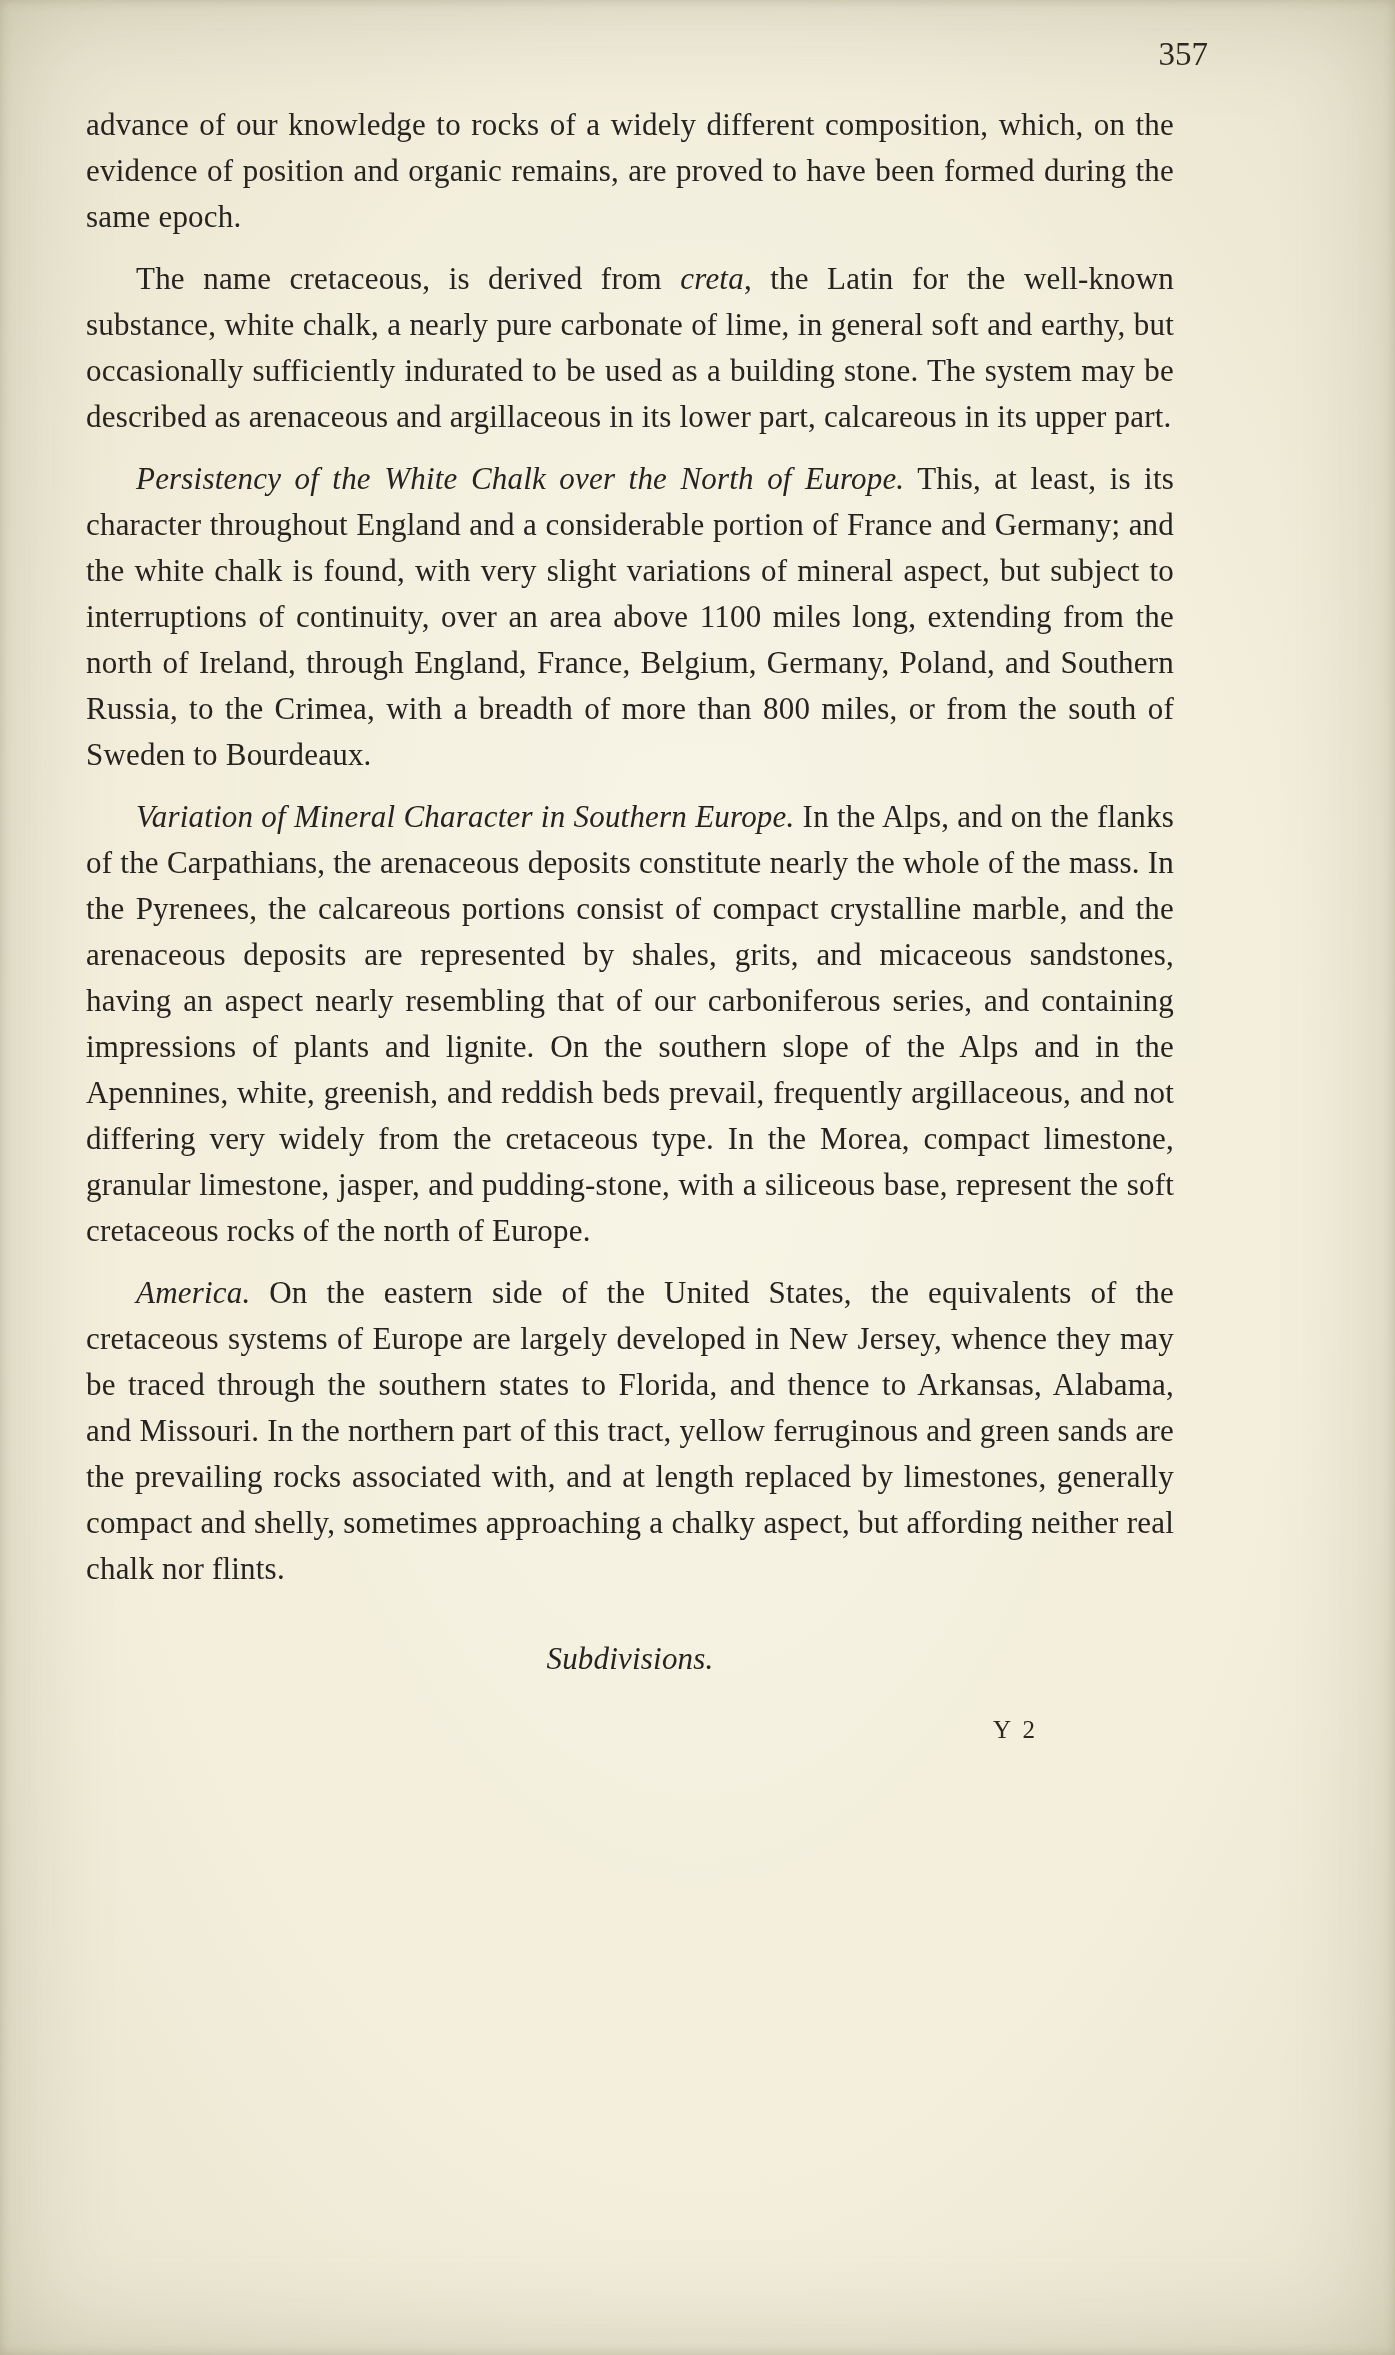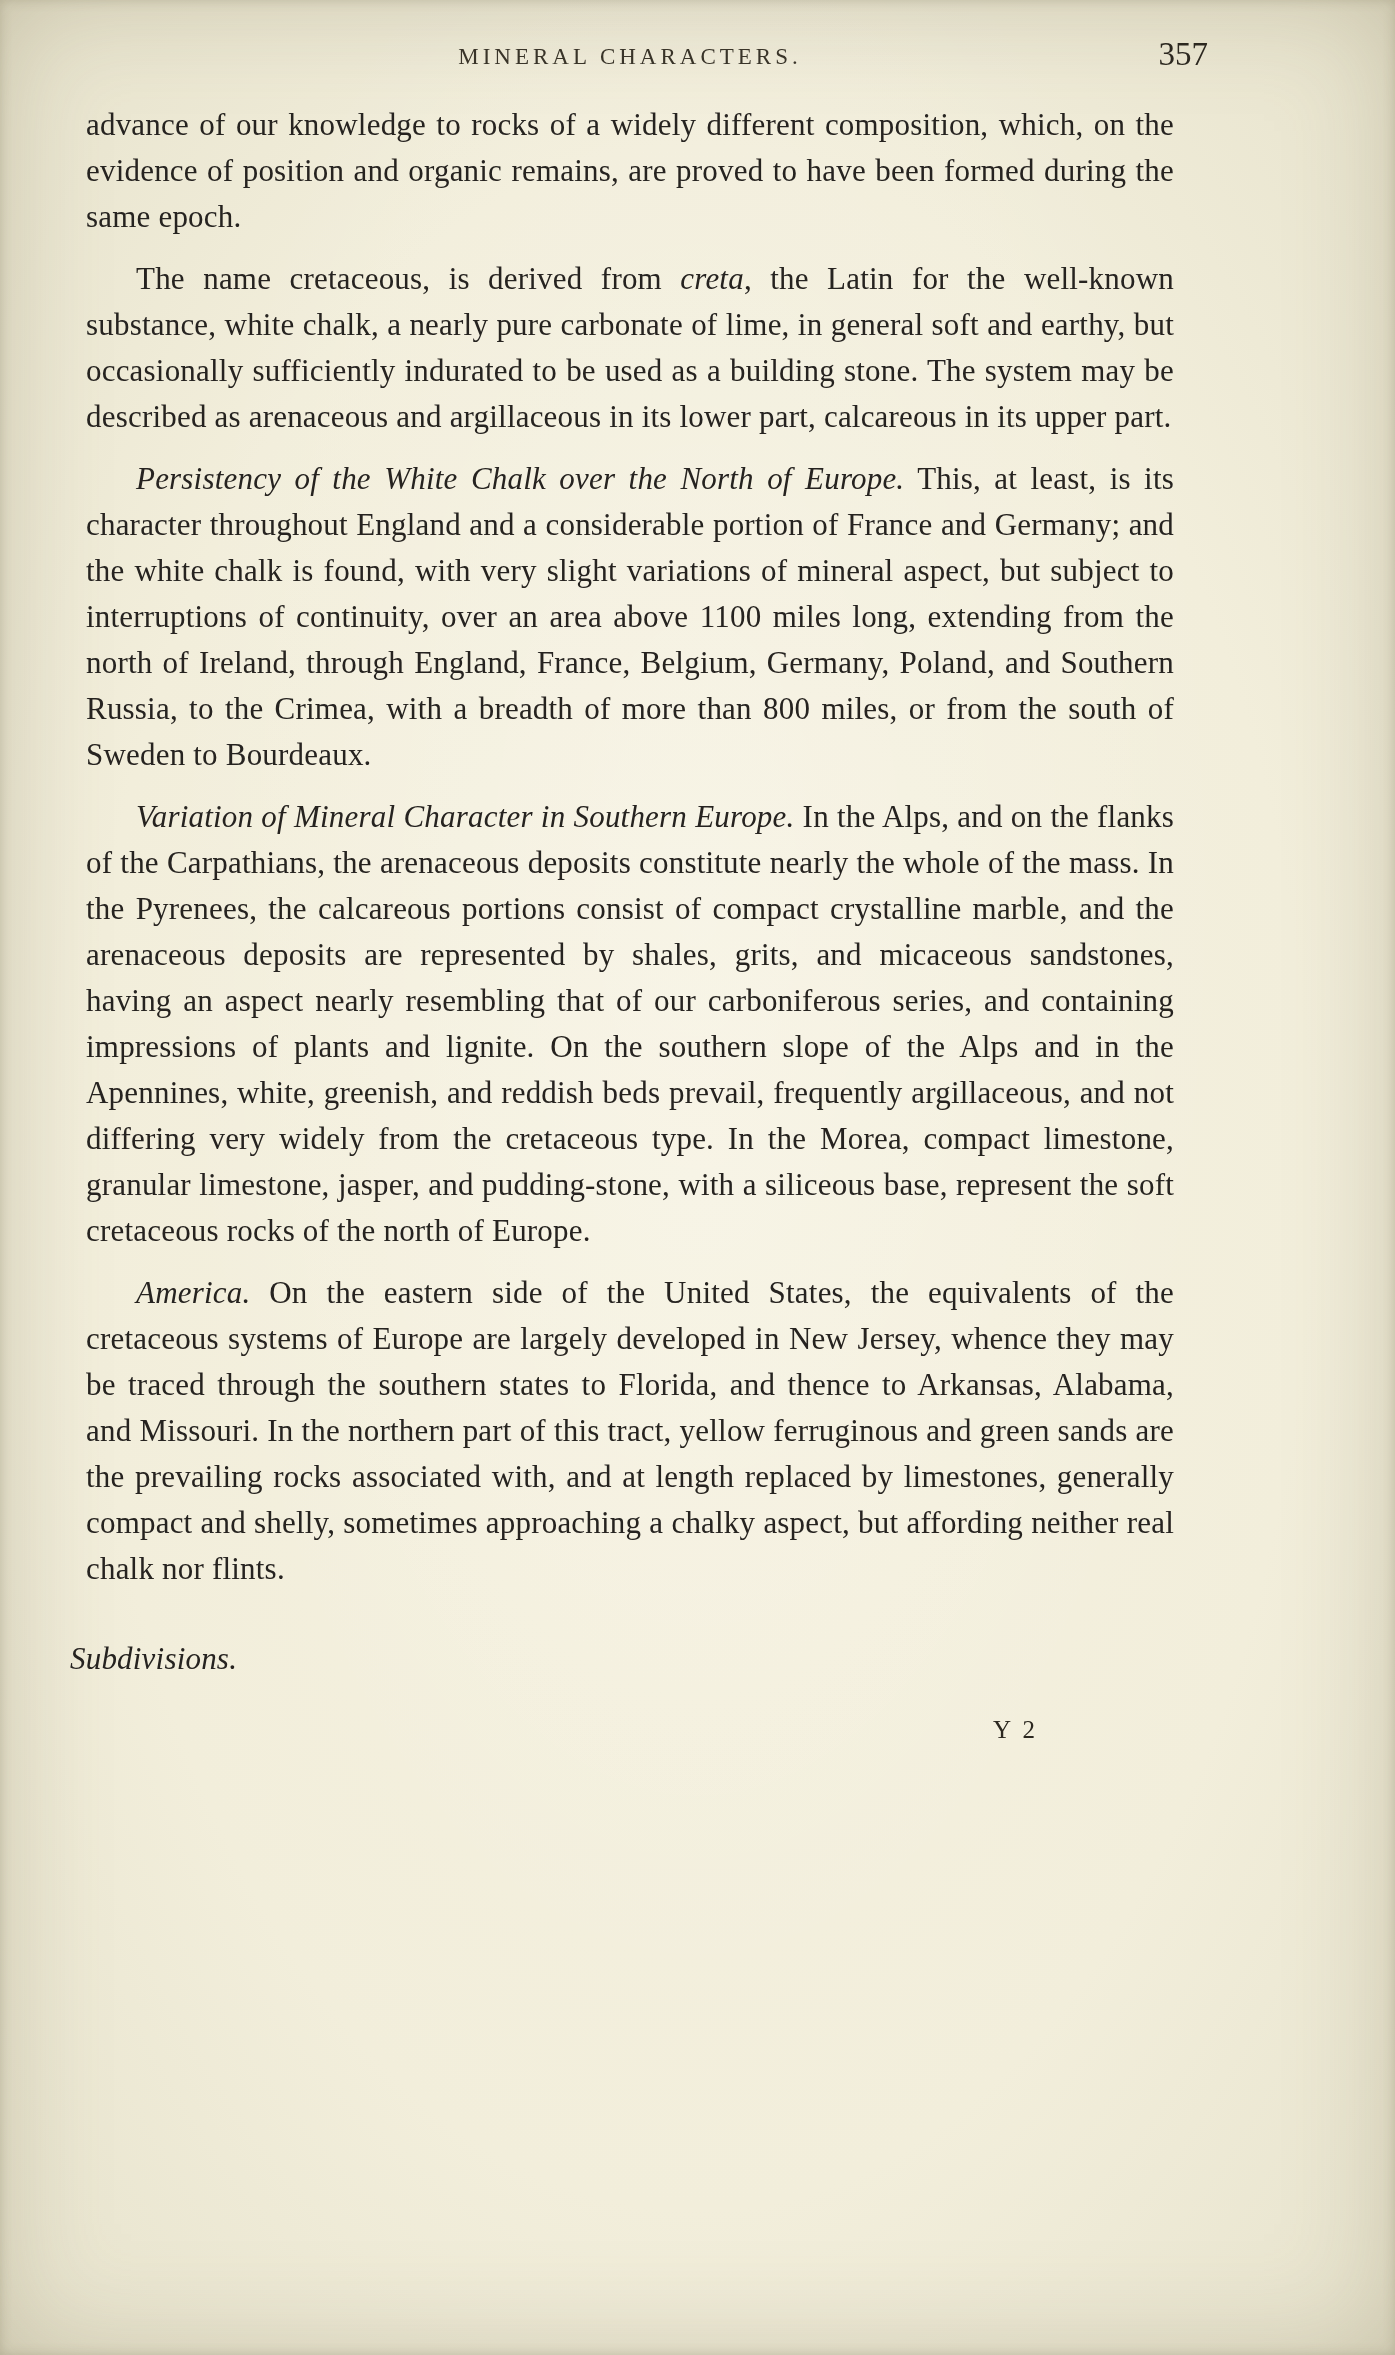--- a/index.html
+++ b/index.html
@@ -53,39 +53,38 @@
   .text-block p {
     margin: 16px;
   }
   .text-block p.indent {
     text-indent: 50px;
   }
   .text-block em {
     font-style: italic;
   }
   .section-heading {
-    text-align: left;
+    text-align: center;
     font-style: italic;
     margin: 44px 0 34px 0;
   }
   .signature-mark {
     margin-top: 8px;
     text-align: right;
     padding-right: 152px;
     font-size: 25px;
     letter-spacing: 3px;
     color: #2c2820;
   }
 </style>
 </head>
 <body>
 
 <div class="page">
   <div class="page-header">
-    <span class="running-title">MINERAL CHARACTERS.</span>
     <span class="page-number">357</span>
   </div>
 
   <div class="text-block">
       <p class="">advance of our knowledge to rocks of a widely different composition, which, on the evidence of position and organic remains, are proved to have been formed during the same epoch.</p>
       <p class="indent">The name cretaceous, is derived from <em>creta</em>, the Latin for the well-known substance, white chalk, a nearly pure carbonate of lime, in general soft and earthy, but occasionally sufficiently indurated to be used as a building stone. The system may be described as arenaceous and argillaceous in its lower part, calcareous in its upper part.</p>
       <p class="indent"><em>Persistency of the White Chalk over the North of Europe.</em> This, at least, is its character throughout England and a considerable portion of France and Germany; and the white chalk is found, with very slight variations of mineral aspect, but subject to interruptions of continuity, over an area above 1100 miles long, extending from the north of Ireland, through England, France, Belgium, Germany, Poland, and Southern Russia, to the Crimea, with a breadth of more than 800 miles, or from the south of Sweden to Bourdeaux.</p>
       <p class="indent"><em>Variation of Mineral Character in Southern Europe.</em> In the Alps, and on the flanks of the Carpathians, the arenaceous deposits constitute nearly the whole of the mass. In the Pyrenees, the calcareous portions consist of compact crystalline marble, and the arenaceous deposits are represented by shales, grits, and micaceous sandstones, having an aspect nearly resembling that of our carboniferous series, and containing impressions of plants and lignite. On the southern slope of the Alps and in the Apennines, white, greenish, and reddish beds prevail, frequently argillaceous, and not differing very widely from the cretaceous type. In the Morea, compact limestone, granular limestone, jasper, and pudding-stone, with a siliceous base, represent the soft cretaceous rocks of the north of Europe.</p>
       <p class="indent"><em>America.</em> On the eastern side of the United States, the equivalents of the cretaceous systems of Europe are largely developed in New Jersey, whence they may be traced through the southern states to Florida, and thence to Arkansas, Alabama, and Missouri. In the northern part of this tract, yellow ferruginous and green sands are the prevailing rocks associated with, and at length replaced by limestones, generally compact and shelly, sometimes approaching a chalky aspect, but affording neither real chalk nor flints.</p>
       <div class="section-heading">Subdivisions.</div>

